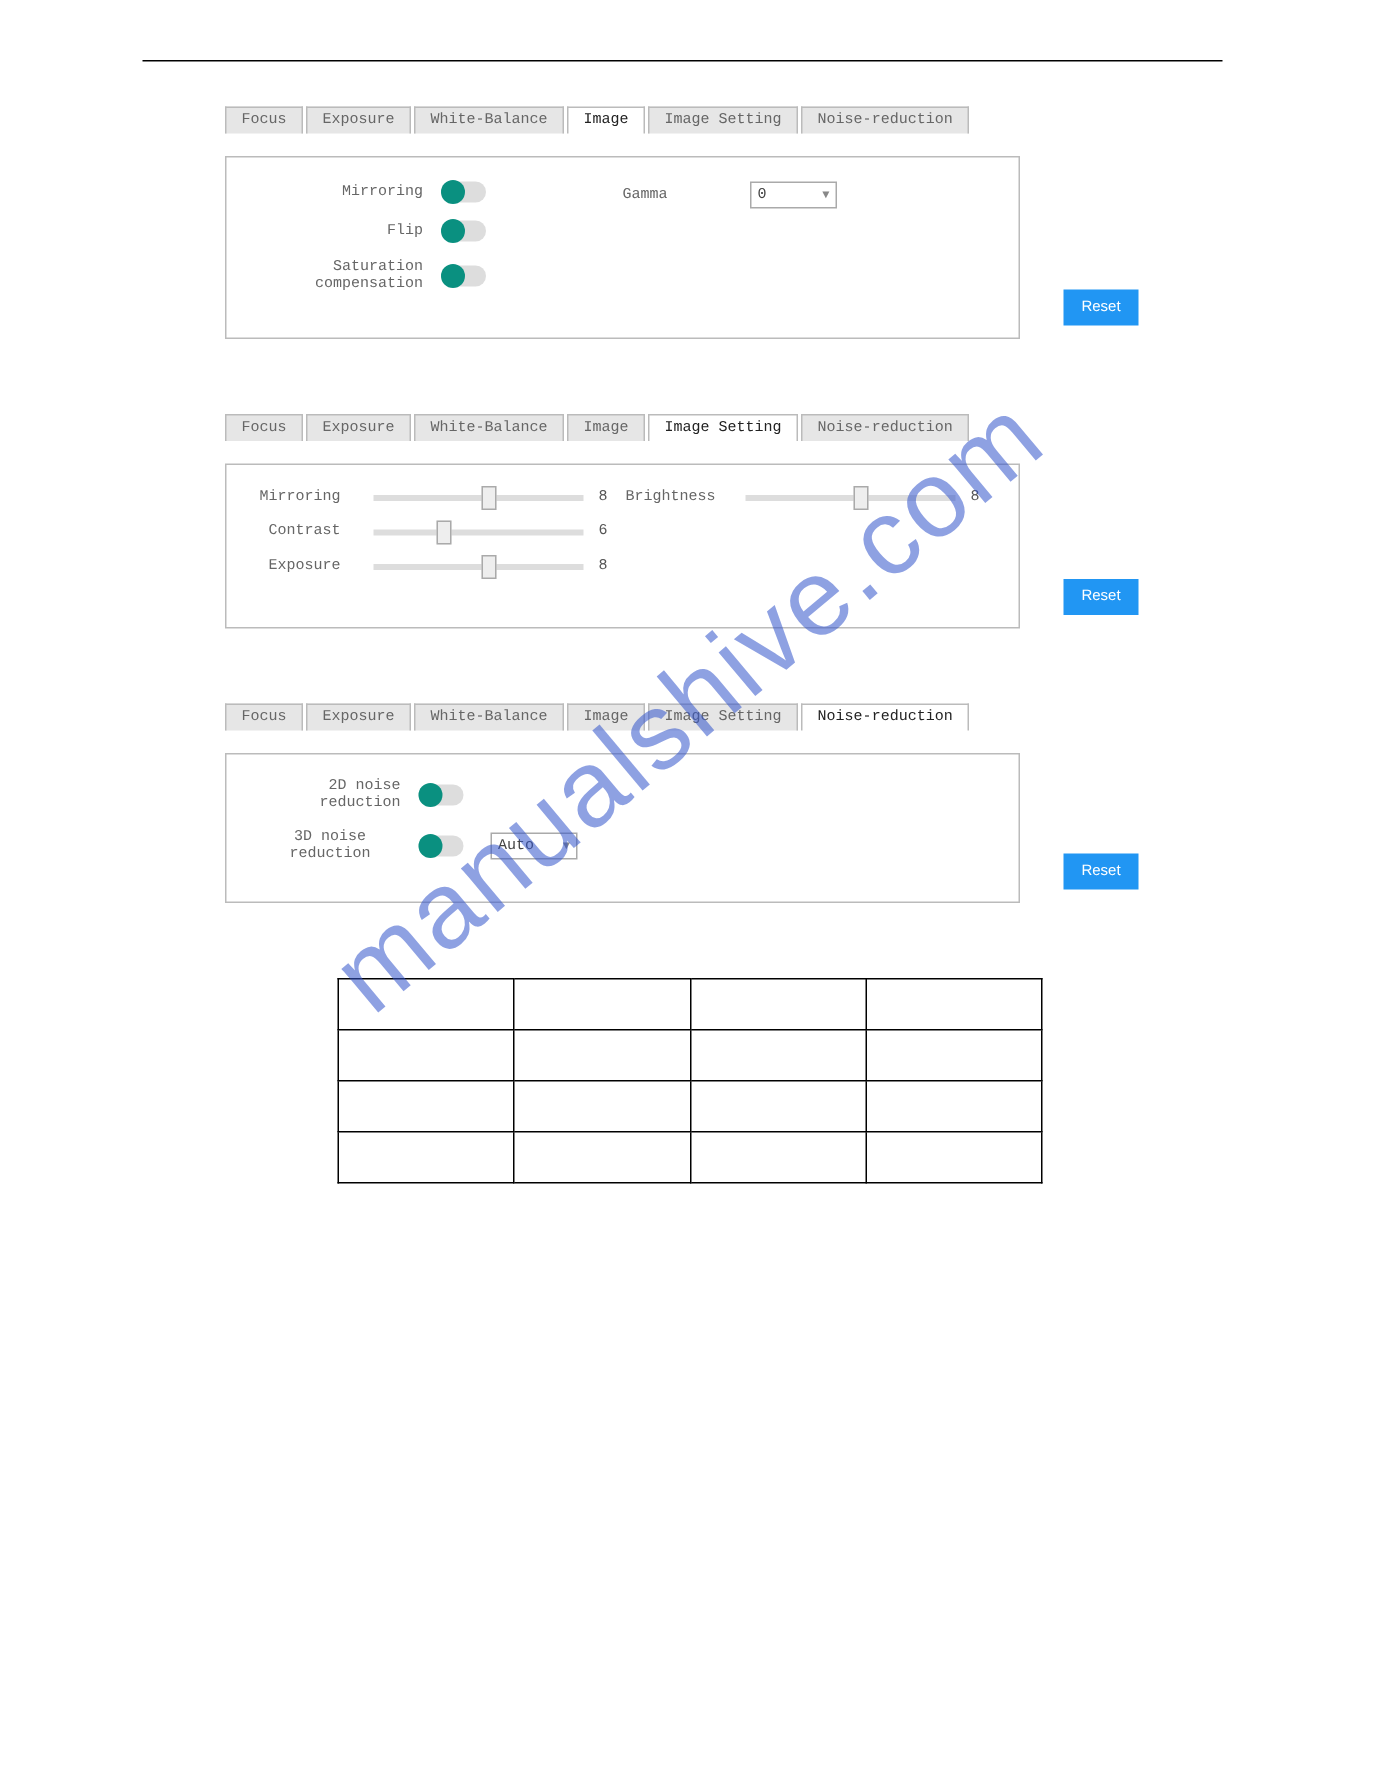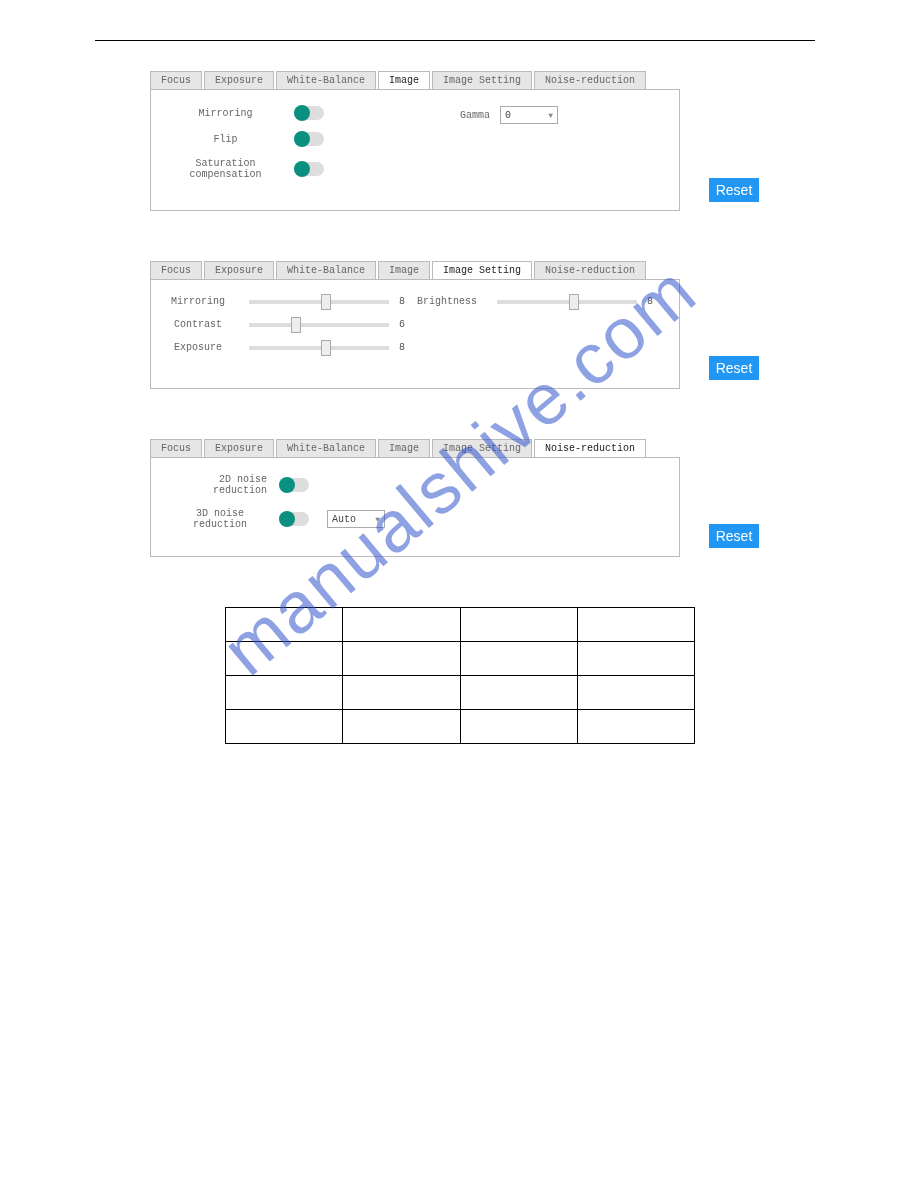--- a/index.html
+++ b/index.html
@@ -35,21 +35,21 @@
     white-space: nowrap;
     font-family: Arial, sans-serif;
     letter-spacing: 2px;
     z-index: 5;
   }
   
   .block { position: relative; margin-left: 55px; margin-bottom: 50px; }
   .tabbar {
     display: flex;
     gap: 2px;
-    margin-bottom: 0;
+    margin-bottom: 15px;
   }
   .tab {
     background: #e6e6e6;
     border: 1px solid #bbb;
     border-bottom: none;
     padding: 2px 10px;
     font-size: 10px;
     color: #666;
     height: 18px;
     line-height: 14px;
@@ -66,29 +66,29 @@
     position: relative;
   }
   .reset-btn {
     position: absolute;
     right: -80px;
     bottom: 8px;
     width: 50px;
     height: 24px;
     background: #2196f3;
     color: #fff;
-    font-size: 14px;
+    font-size: 10px;
     text-align: center;
     line-height: 24px;
     border: none;
     cursor: pointer;
   }
   .row { display: flex; align-items: center; margin-bottom: 12px; font-size: 10px; color: #666; }
-  .lbl-r { width: 125px; text-align: center; padding-right: 12px; }
-  .lbl-r2 { width: 85px; text-align: right; padding-right: 10px; }
+  .lbl-r { width: 125px; text-align: right; padding-right: 12px; }
+  .lbl-r2 { width: 85px; padding-right: 10px; }
   
   .toggle {
     width: 30px; height: 14px; border-radius: 7px;
     background: #ddd; position: relative; margin-right: 18px;
   }
   .toggle.on::before {
     content: ""; position: absolute; left: 0; top: -1px;
     width: 16px; height: 16px; border-radius: 50%; background: #0a9080;
   }
   

